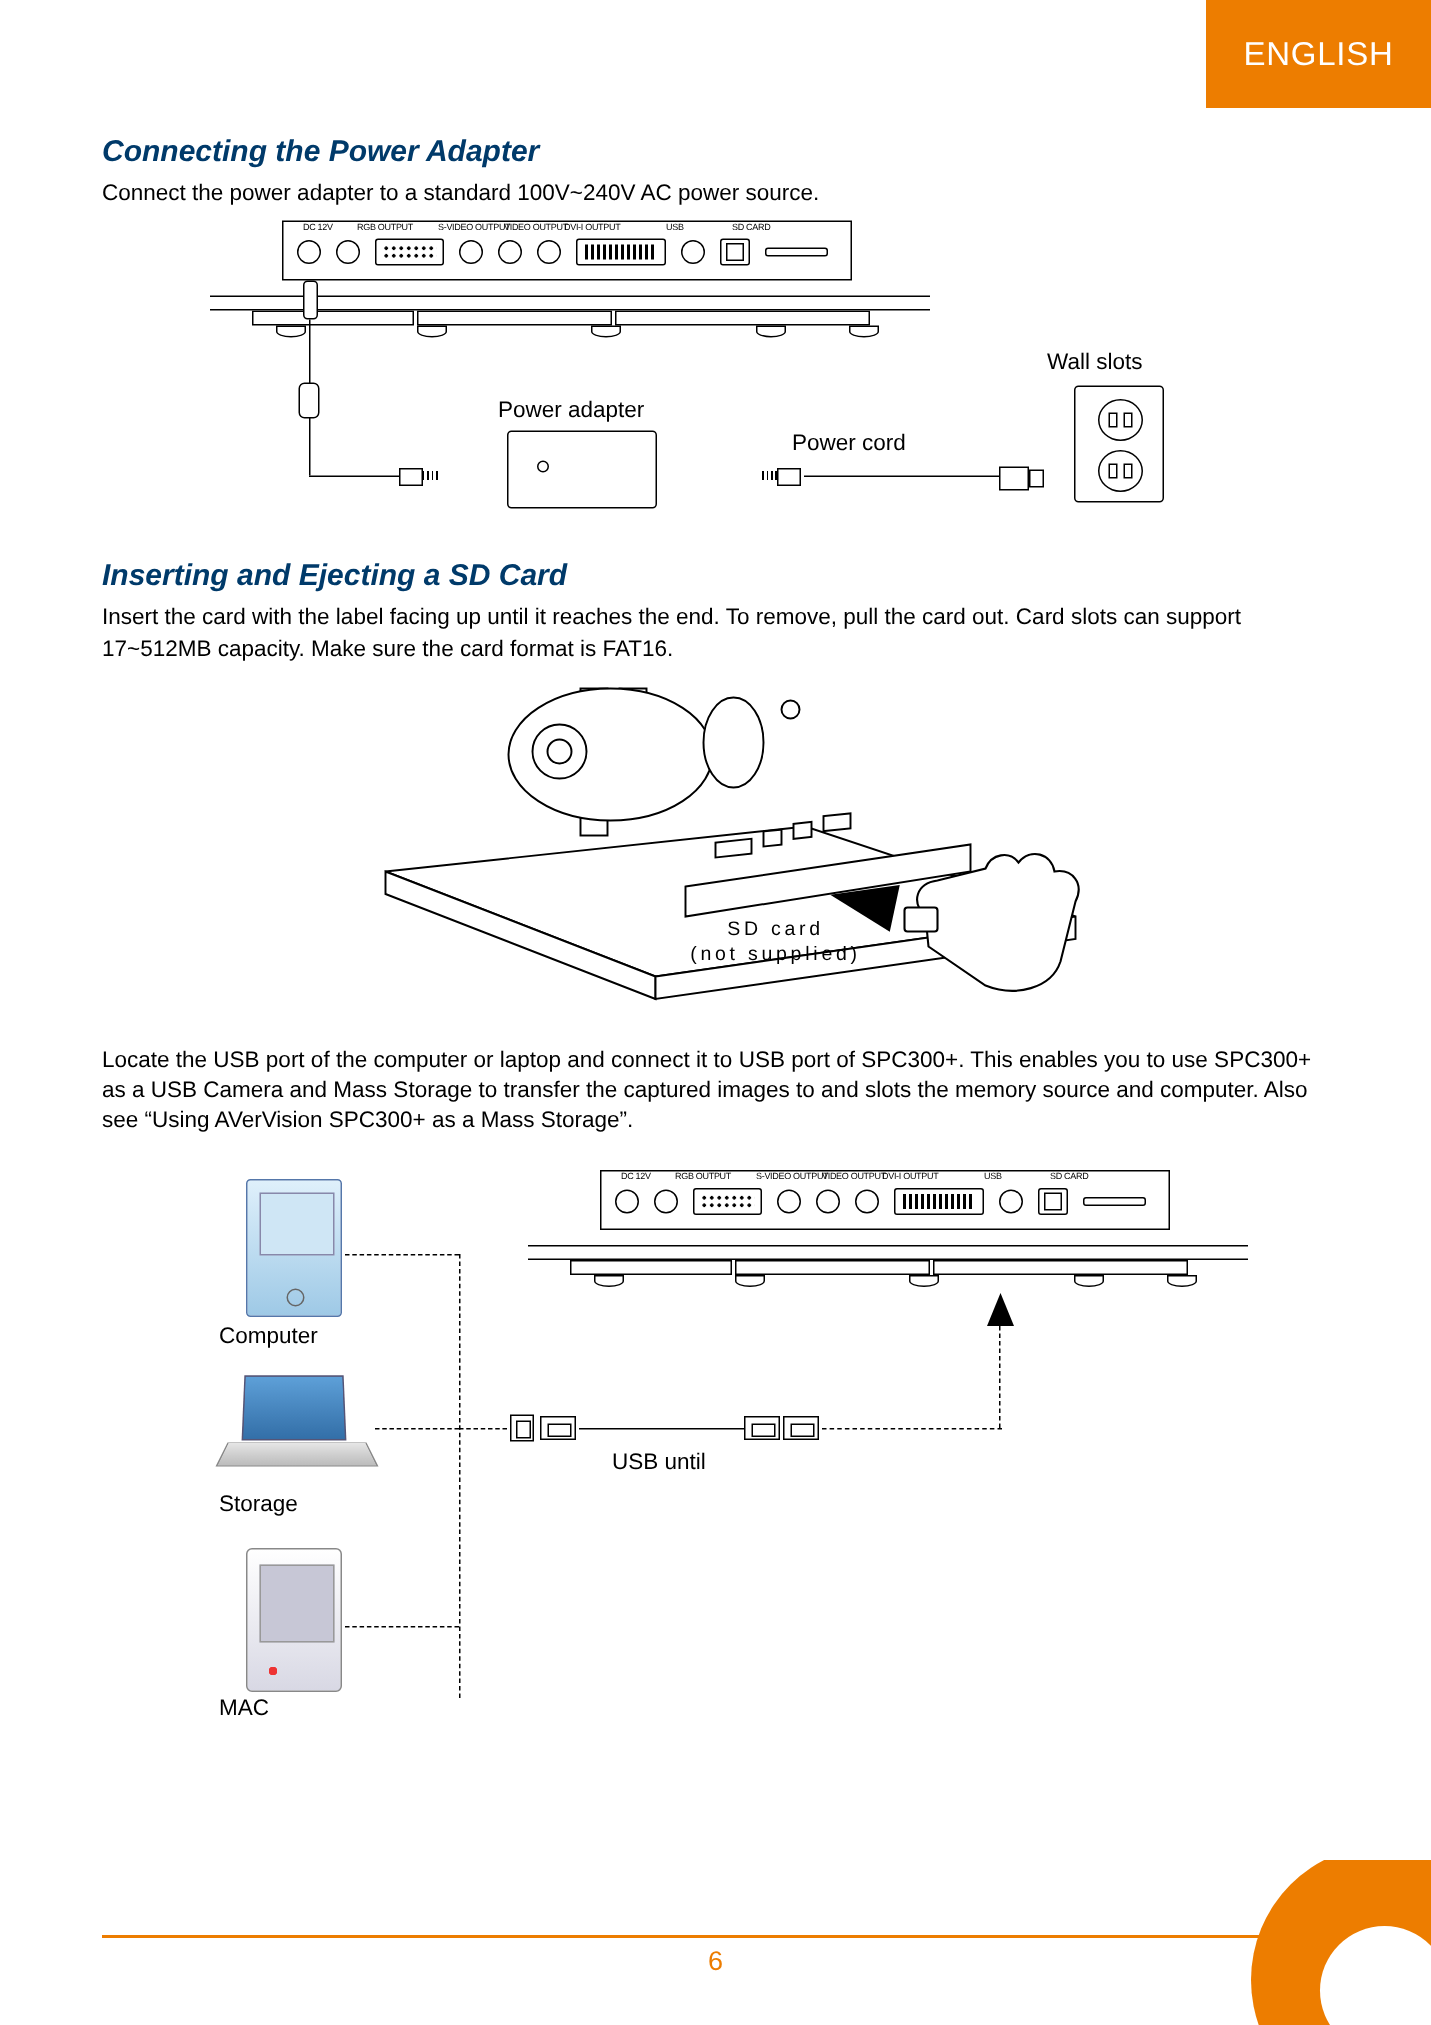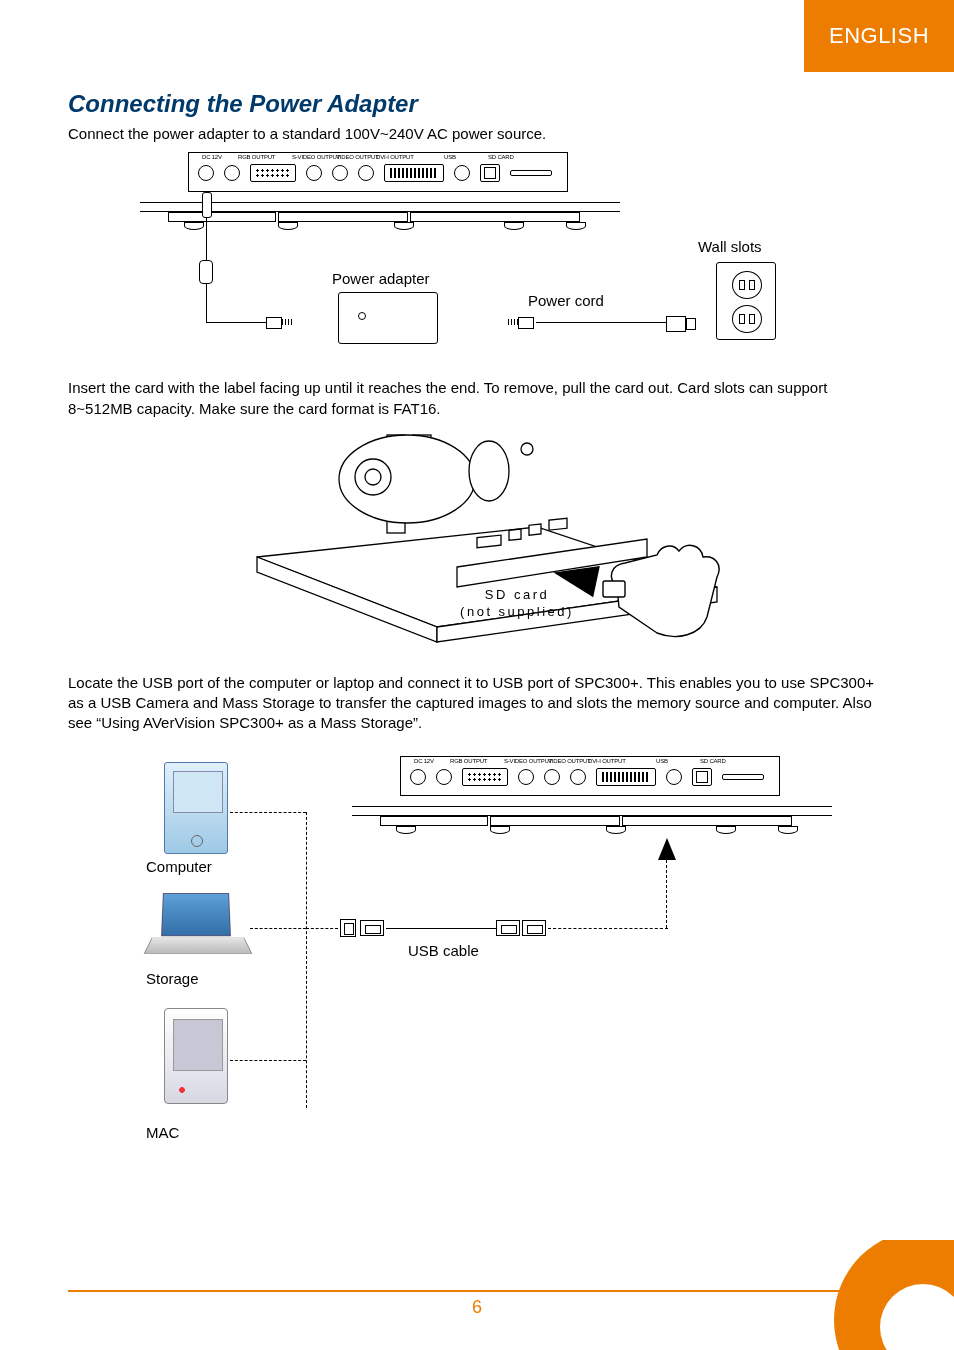--- a/index.html
+++ b/index.html
@@ -24,21 +24,21 @@
   }
   .content {
     position: absolute;
     top: 90px; left: 68px; right: 68px;
     bottom: 90px;
   }
   .section-title {
     color: #003a6a;
     font-style: italic;
     font-weight: bold;
-    font-size: 24px;
+    font-size: 20px;
     margin-bottom: 6px;
   }
   .body-text {
     color: #000;
     font-size: 15px;
     line-height: 1.35;
     margin-bottom: 8px;
   }
   .section { margin-bottom: 26px; }
   .figure {
@@ -184,21 +184,22 @@
 
       <div class="wall-outlet" style="left:648px; top:110px;">
         <div class="socket" style="top:8px;"></div>
         <div class="socket" style="top:42px;"></div>
       </div>
       <div class="label" style="left:630px; top:86px;">Wall slots</div>
     </div>
   </div>
 
   <div class="section">
-    <div class="body-text">Insert the card with the label facing up until it reaches the end. To remove, pull the card out. Card slots can support 8~512MB capacity. Make sure the card format is FAT16.</div>
+    <div class="section-title">Inserting and Ejecting a SD Card</div>
+    <div class="body-text">Insert the card with the label facing up until it reaches the end. To remove, pull the card out. Card slots can support 17~512MB capacity. Make sure the card format is FAT16.</div>
 
     <div class="figure fig2">
 
       <svg width="520" height="220" style="position:absolute;left:0;top:0;">
         <g stroke="#000" stroke-width="1.3" fill="#fff">
 
           <polygon points="40,130 320,100 500,160 220,200"></polygon>
           <polygon points="40,130 220,200 220,215 40,145"></polygon>
           <polygon points="220,200 500,160 500,175 220,215"></polygon>
 
@@ -267,39 +268,39 @@
 
       <div class="arrow-up" style="left:590px; top:96px;"></div>
       <div class="dashed-v" style="left:598px; top:118px; height:68px;"></div>
 
       <div class="usb-conn b" style="left:272px; top:177px;"></div>
       <div class="usb-conn a" style="left:292px; top:178px;"></div>
       <div class="usb-cable-line" style="left:318px; top:186px; width:110px;"></div>
       <div class="usb-conn a" style="left:428px; top:178px;"></div>
       <div class="usb-conn a" style="left:454px; top:178px;"></div>
       <div class="dashed" style="left:480px; top:186px; width:120px;"></div>
-      <div class="label" style="left:340px; top:200px;">USB cable</div>
+      <div class="label" style="left:340px; top:200px;">USB until</div>
 
       <div class="dashed-v" style="left:238px; top:70px; height:296px;"></div>
       <div class="dashed" style="left:238px; top:186px; width:32px;"></div>
 
       <div class="pc-tower" style="left:96px; top:20px;"></div>
       <div class="dashed" style="left:162px; top:70px; width:76px;"></div>
       <div class="dev-label" style="left:78px; top:116px;">Computer</div>
 
       <div class="laptop" style="left:80px; top:150px;">
         <div class="screen"></div>
           <div class="base"></div>
       </div>
       <div class="dashed" style="left:182px; top:186px; width:56px;"></div>
       <div class="dev-label" style="left:78px; top:228px;">Storage</div>
 
       <div class="mac-tower" style="left:96px; top:266px;"></div>
       <div class="dashed" style="left:162px; top:318px; width:76px;"></div>
-      <div class="dev-label" style="left:78px; top:382px;">MAC</div>
+      <div class="dev-label" style="left:78px; top:364px;">MAC</div>
     </div>
   </div>
 
 </div>
 
 <div class="footer-line"></div>
 <div class="page-num">6</div>
 <div class="footer-swoosh"></div>
 
 </body></html>

